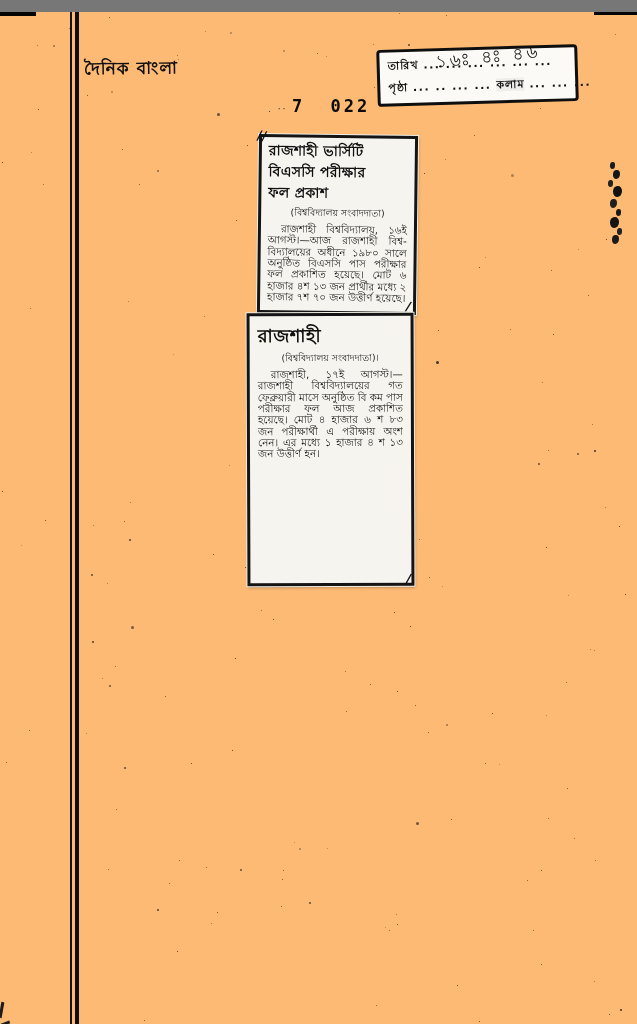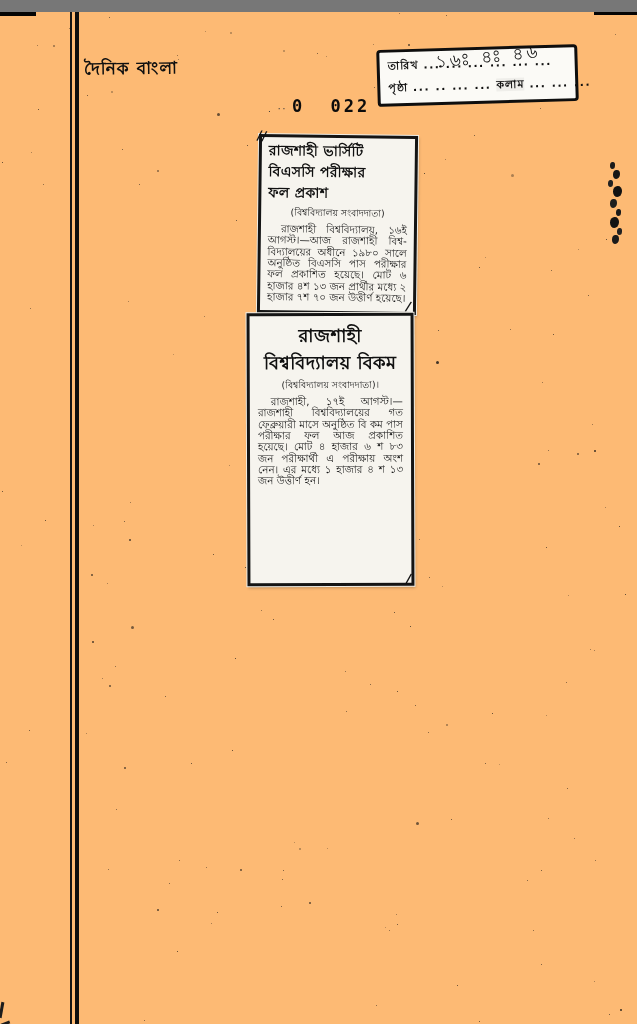--- a/index.html
+++ b/index.html
@@ -42,21 +42,21 @@
     letter-spacing:3px;word-spacing:12px;color:#0c0c0c;}
   .serial-dots{position:absolute;left:268px;top:92px;font-size:9px;letter-spacing:2px;color:#333;}
 
   
   .clipping{position:absolute;background:#f6f4ee;border:3px solid #141414;
     box-shadow:0 0 0 1px #f0eee6, 1px 2px 3px rgba(0,0,0,0.25);}
   .clip-1{left:258px;top:123px;width:139px;height:164px;padding:3px 7px 6px;transform:rotate(0.7deg);}
   .clip-2{left:247px;top:301px;width:145px;height:255px;padding:6px 8px 6px;transform:rotate(-0.2deg);}
   .headline{font-weight:bold;color:#101010;}
   .clip-1 .headline{font-size:14px;line-height:1.5;letter-spacing:0.3px;}
-  .clip-2 .headline{font-size:18px;line-height:1.5;letter-spacing:0.4px;text-align:center;}
+  .clip-2 .headline{font-size:18px;line-height:1.5;letter-spacing:0.4px;}
   .byline{font-size:9.3px;text-align:center;margin:2px 0 3px;color:#1d1d1d;white-space:nowrap;}
   .clip-body{font-size:10.3px;line-height:1.1;text-align:justify;color:#181818;margin:0;}
   .clip-body + .clip-body{margin-top:1px;}
   .indent{text-indent:13px;}
   .pen-mark{position:absolute;font-size:13px;font-weight:bold;color:#111;}
   .pm-c1-tl{left:-5px;top:-9px;transform:rotate(8deg);}
   .pm-c1-br{right:2px;bottom:-2px;transform:rotate(14deg);}
   .pm-c2-br{right:0px;bottom:-3px;transform:rotate(12deg);}
 </style>
 </head>
@@ -255,37 +255,36 @@
     </div>
     <div class="stamp-row">
       <span>পৃষ্ঠা</span>
       <span class="stamp-dots">...  ..  ... ...</span>
       <span class="column-label">কলাম</span>
       <span class="stamp-dots">... ... ...</span>
     </div>
   </div>
 
   <div class="serial-dots">. ··</div>
-  <div class="serial">0 022</div>
+  <div class="serial">7 022</div>
 
   <div class="clipping clip-1">
     <span class="pen-mark pm-c1-tl">∕∕</span>
     <div class="headline">
       <div>রাজশাহী ভার্সিটি</div>
       <div>বিএসসি পরীক্ষার</div>
       <div>ফল প্রকাশ</div>
     </div>
     <div class="byline">(বিশ্ববিদ্যালয় সংবাদদাতা)</div>
     <p class="clip-body indent">রাজশাহী বিশ্ববিদ্যালয়, ১৬ই আগস্ট।—আজ রাজশাহী বিশ্ব-বিদ্যালয়ের অধীনে ১৯৮০ সালে অনুষ্ঠিত বিএসসি পাস পরীক্ষার ফল প্রকাশিত হয়েছে। মোট ৬ হাজার ৪শ ১৩ জন প্রার্থীর মধ্যে ২ হাজার ৭শ ৭০ জন উত্তীর্ণ হয়েছে।</p>
     <span class="pen-mark pm-c1-br">∕</span>
   </div>
 
   <div class="clipping clip-2">
     <div class="headline">
       <div>রাজশাহী</div>
-      <div>বিশ্ববিদ্যালয় বিকম</div>
     </div>
     <div class="byline">(বিশ্ববিদ্যালয় সংবাদদাতা)।</div>
     <p class="clip-body indent">রাজশাহী, ১৭ই আগস্ট।—রাজশাহী বিশ্ববিদ্যালয়ের গত ফেব্রুয়ারী মাসে অনুষ্ঠিত বি কম পাস পরীক্ষার ফল আজ প্রকাশিত হয়েছে। মোট ৪ হাজার ৬ শ ৮৩ জন পরীক্ষার্থী এ পরীক্ষায় অংশ নেন। এর মধ্যে ১ হাজার ৪ শ ১৩ জন উত্তীর্ণ হন।</p>
     <span class="pen-mark pm-c2-br">∕</span>
   </div>
 
 </div>
 
 </body></html>

